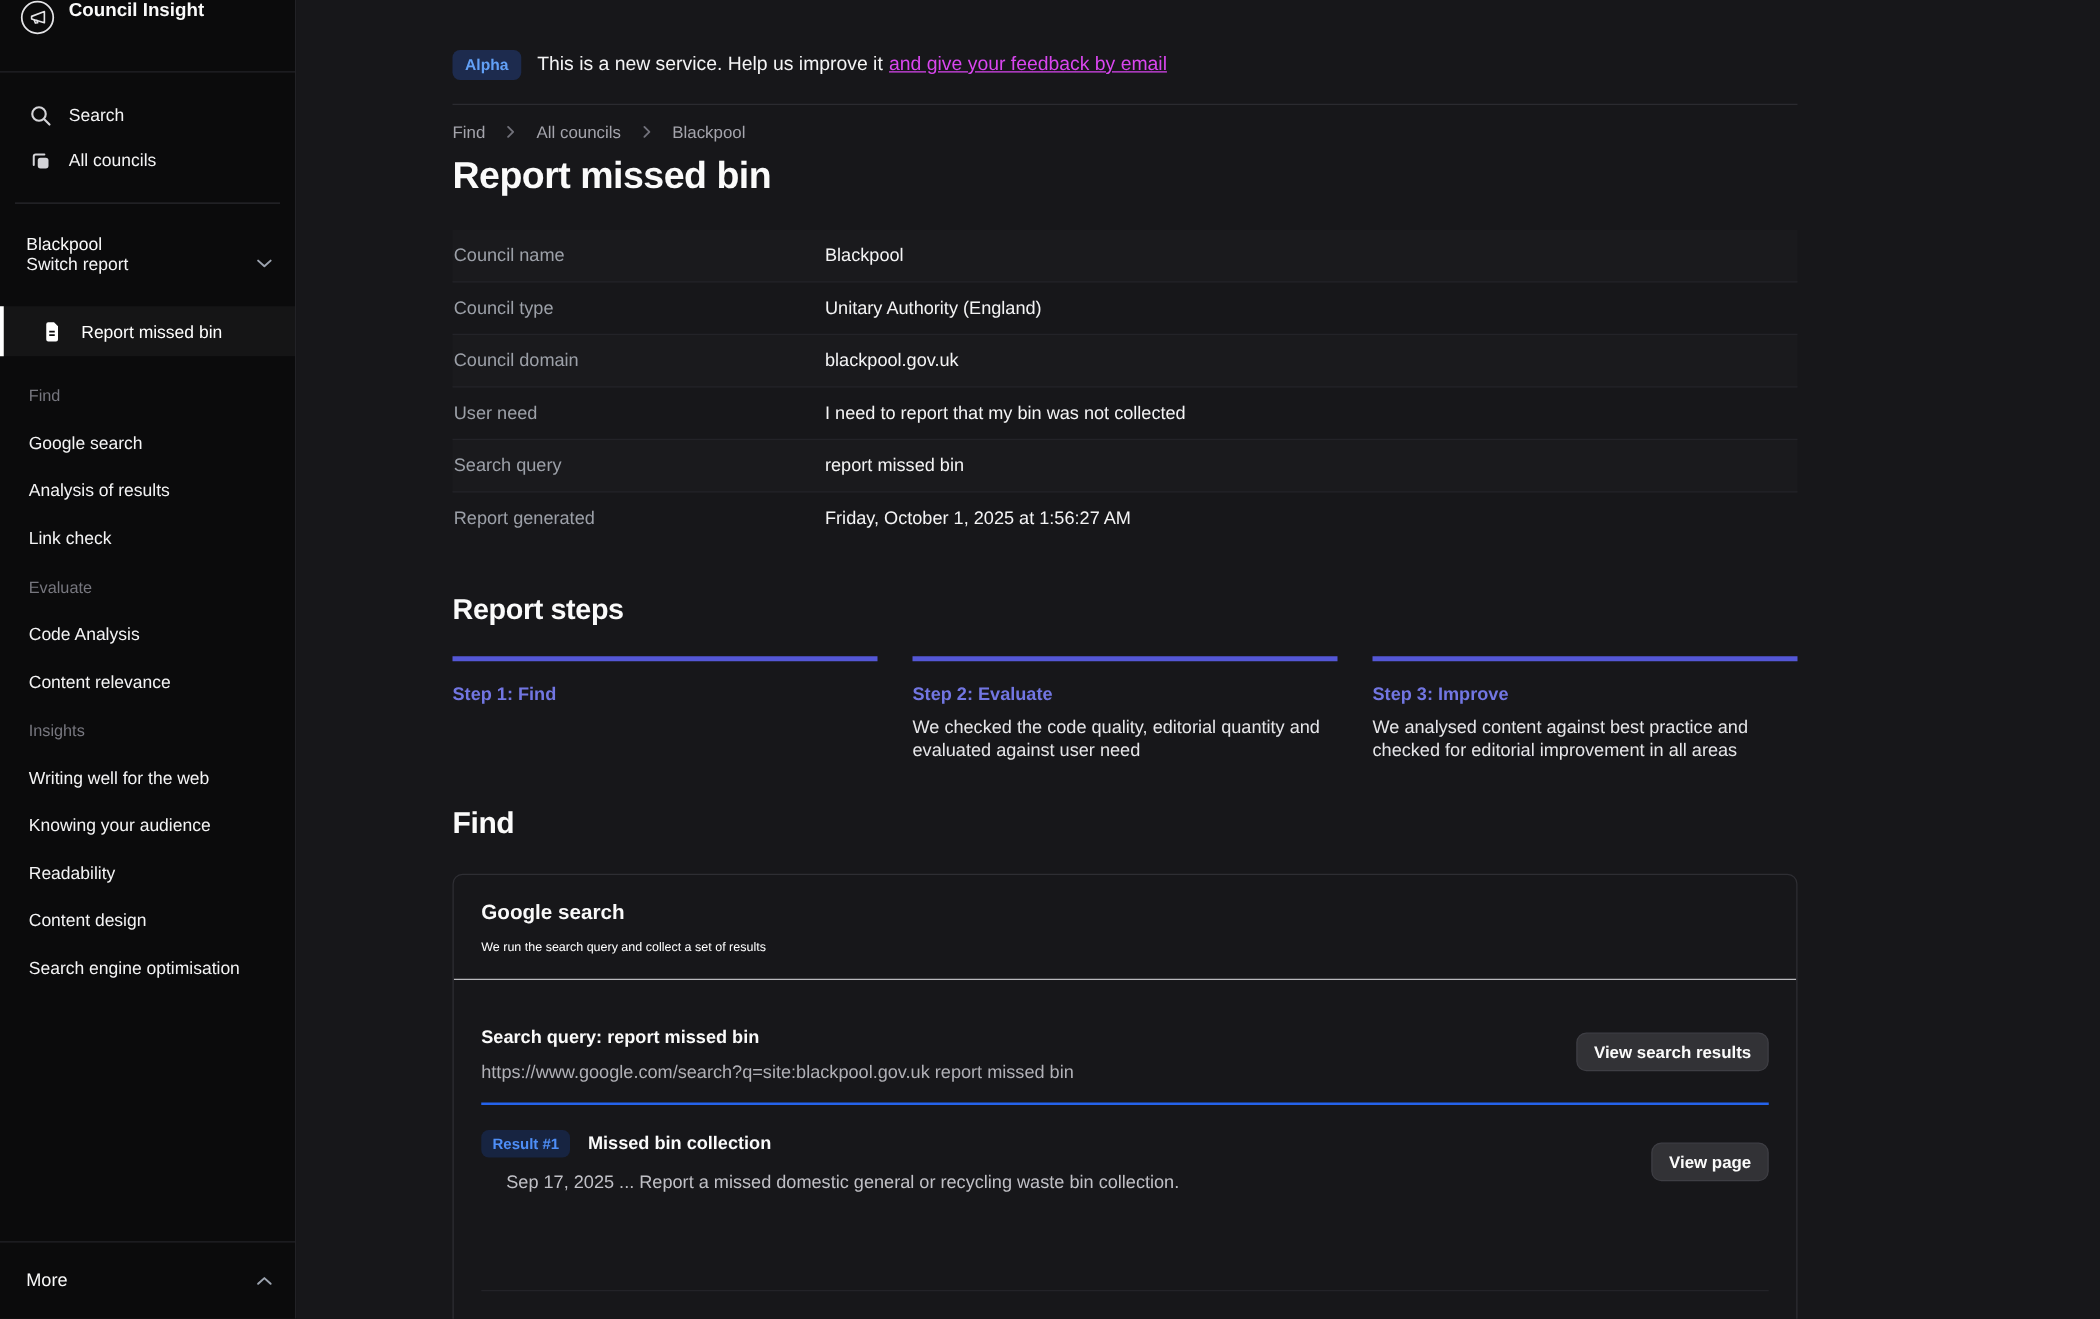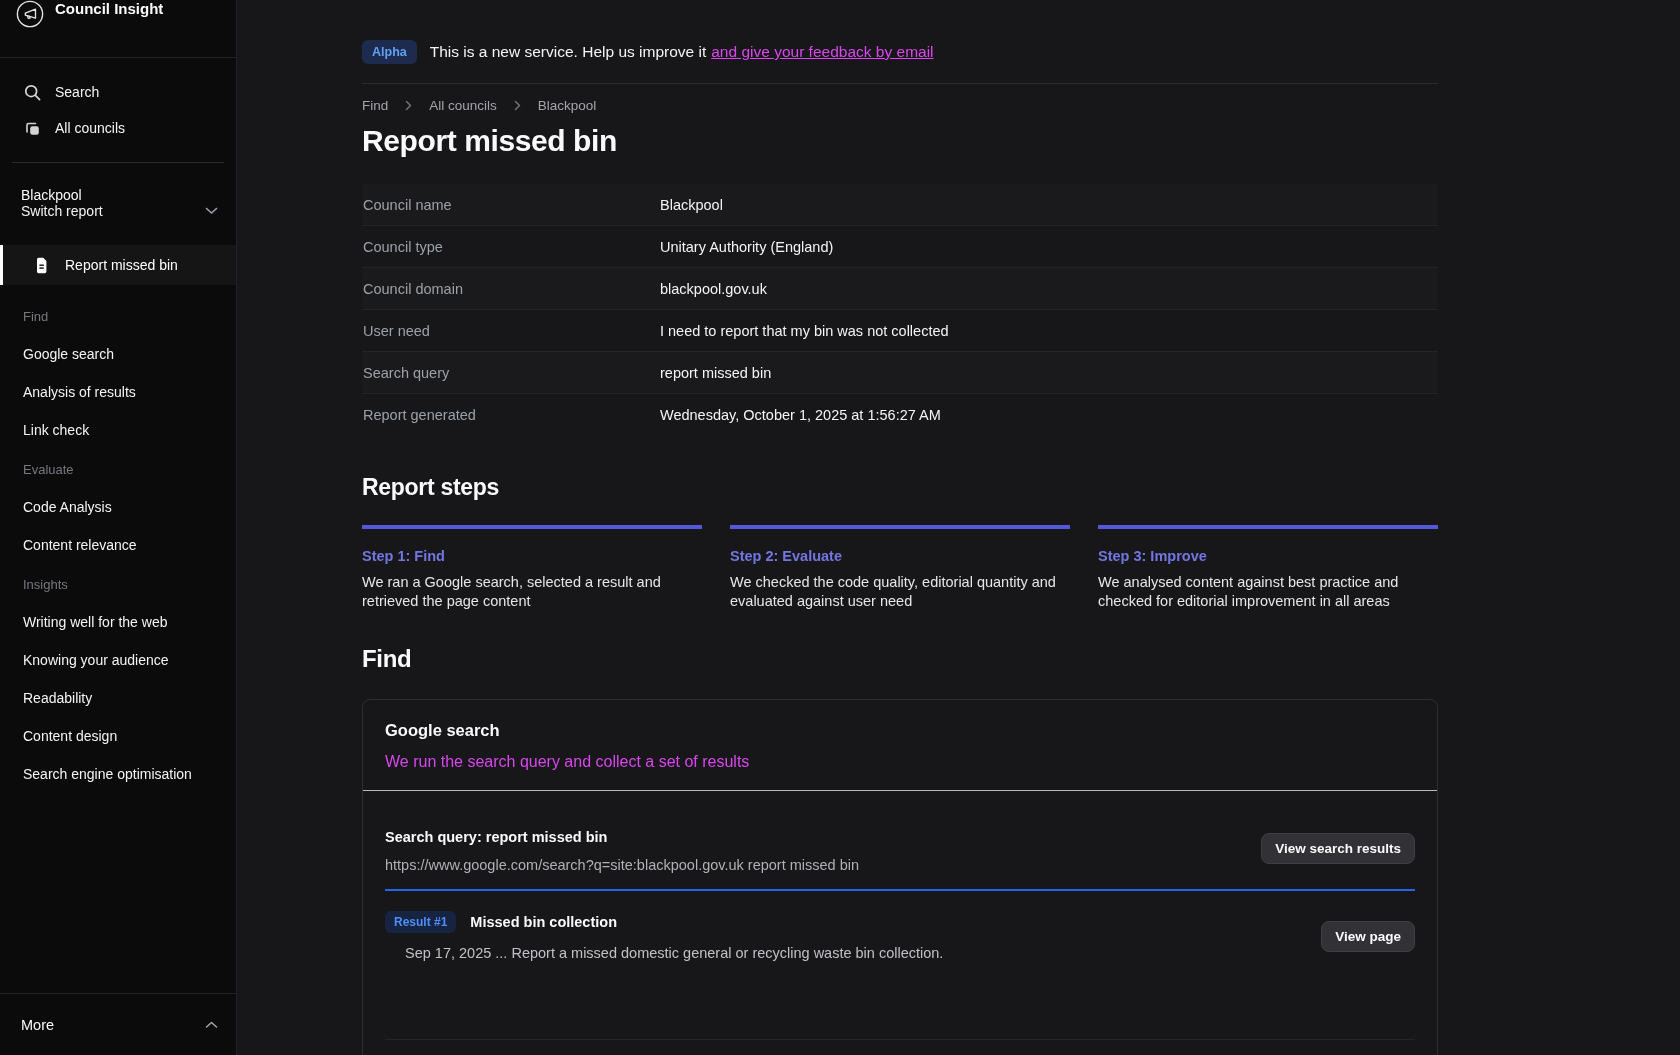--- a/index.html
+++ b/index.html
@@ -115,21 +115,21 @@
 
   h2.find-title { margin-top:34px; font-size:24px; }
 
   .card {
     margin-top:26px;
     border:1px solid #2e2e33; border-radius:8px;
     overflow:hidden;
   }
   .card-header { padding:21px 22px 19px 22px; border-bottom:1px solid #b9b9bd; }
   .card-title { font-size:16.5px; font-weight:700; color:#fafafa; }
-  .card-desc { margin-top:13px; font-size:16px; color:#d946ef; }
+  .card-desc { margin-top:13px; font-size:10px; color:#ffffff; }
 
   .card-body { padding:38px 22px 30px 22px; }
   .query-row { display:flex; justify-content:space-between; align-items:flex-start; }
   .query-label { font-weight:700; color:#fafafa; }
   .query-url { margin-top:12px; color:#b0b0b6; }
 
   .btn {
     background:#323236; border:1px solid #3e3e44; border-radius:8px;
     color:#fafafa; font-size:13.5px; font-weight:600;
     padding:7px 13px; cursor:pointer; white-space:nowrap;
@@ -286,30 +286,29 @@
         <div class="detail-row">
           <span class="detail-label">User need</span>
           <span class="detail-value">I need to report that my bin was not collected</span>
         </div>
         <div class="detail-row">
           <span class="detail-label">Search query</span>
           <span class="detail-value">report missed bin</span>
         </div>
         <div class="detail-row">
           <span class="detail-label">Report generated</span>
-          <span class="detail-value">Wednesday, October 1, 2025 at 1:56:27 AM</span>
+          <span class="detail-value">Friday, October 1, 2025 at 1:56:27 AM</span>
         </div>
       </div>
 
       <h2 class="section-title">Report steps</h2>
 
       <div class="steps">
         <div class="step">
           <div class="step-title">Step 1: Find</div>
-          <div class="step-desc">We ran a Google search, selected a result and retrieved the page content</div>
         </div>
         <div class="step">
           <div class="step-title">Step 2: Evaluate</div>
           <div class="step-desc">We checked the code quality, editorial quantity and evaluated against user need</div>
         </div>
         <div class="step">
           <div class="step-title">Step 3: Improve</div>
           <div class="step-desc">We analysed content against best practice and checked for editorial improvement in all areas</div>
         </div>
       </div>

